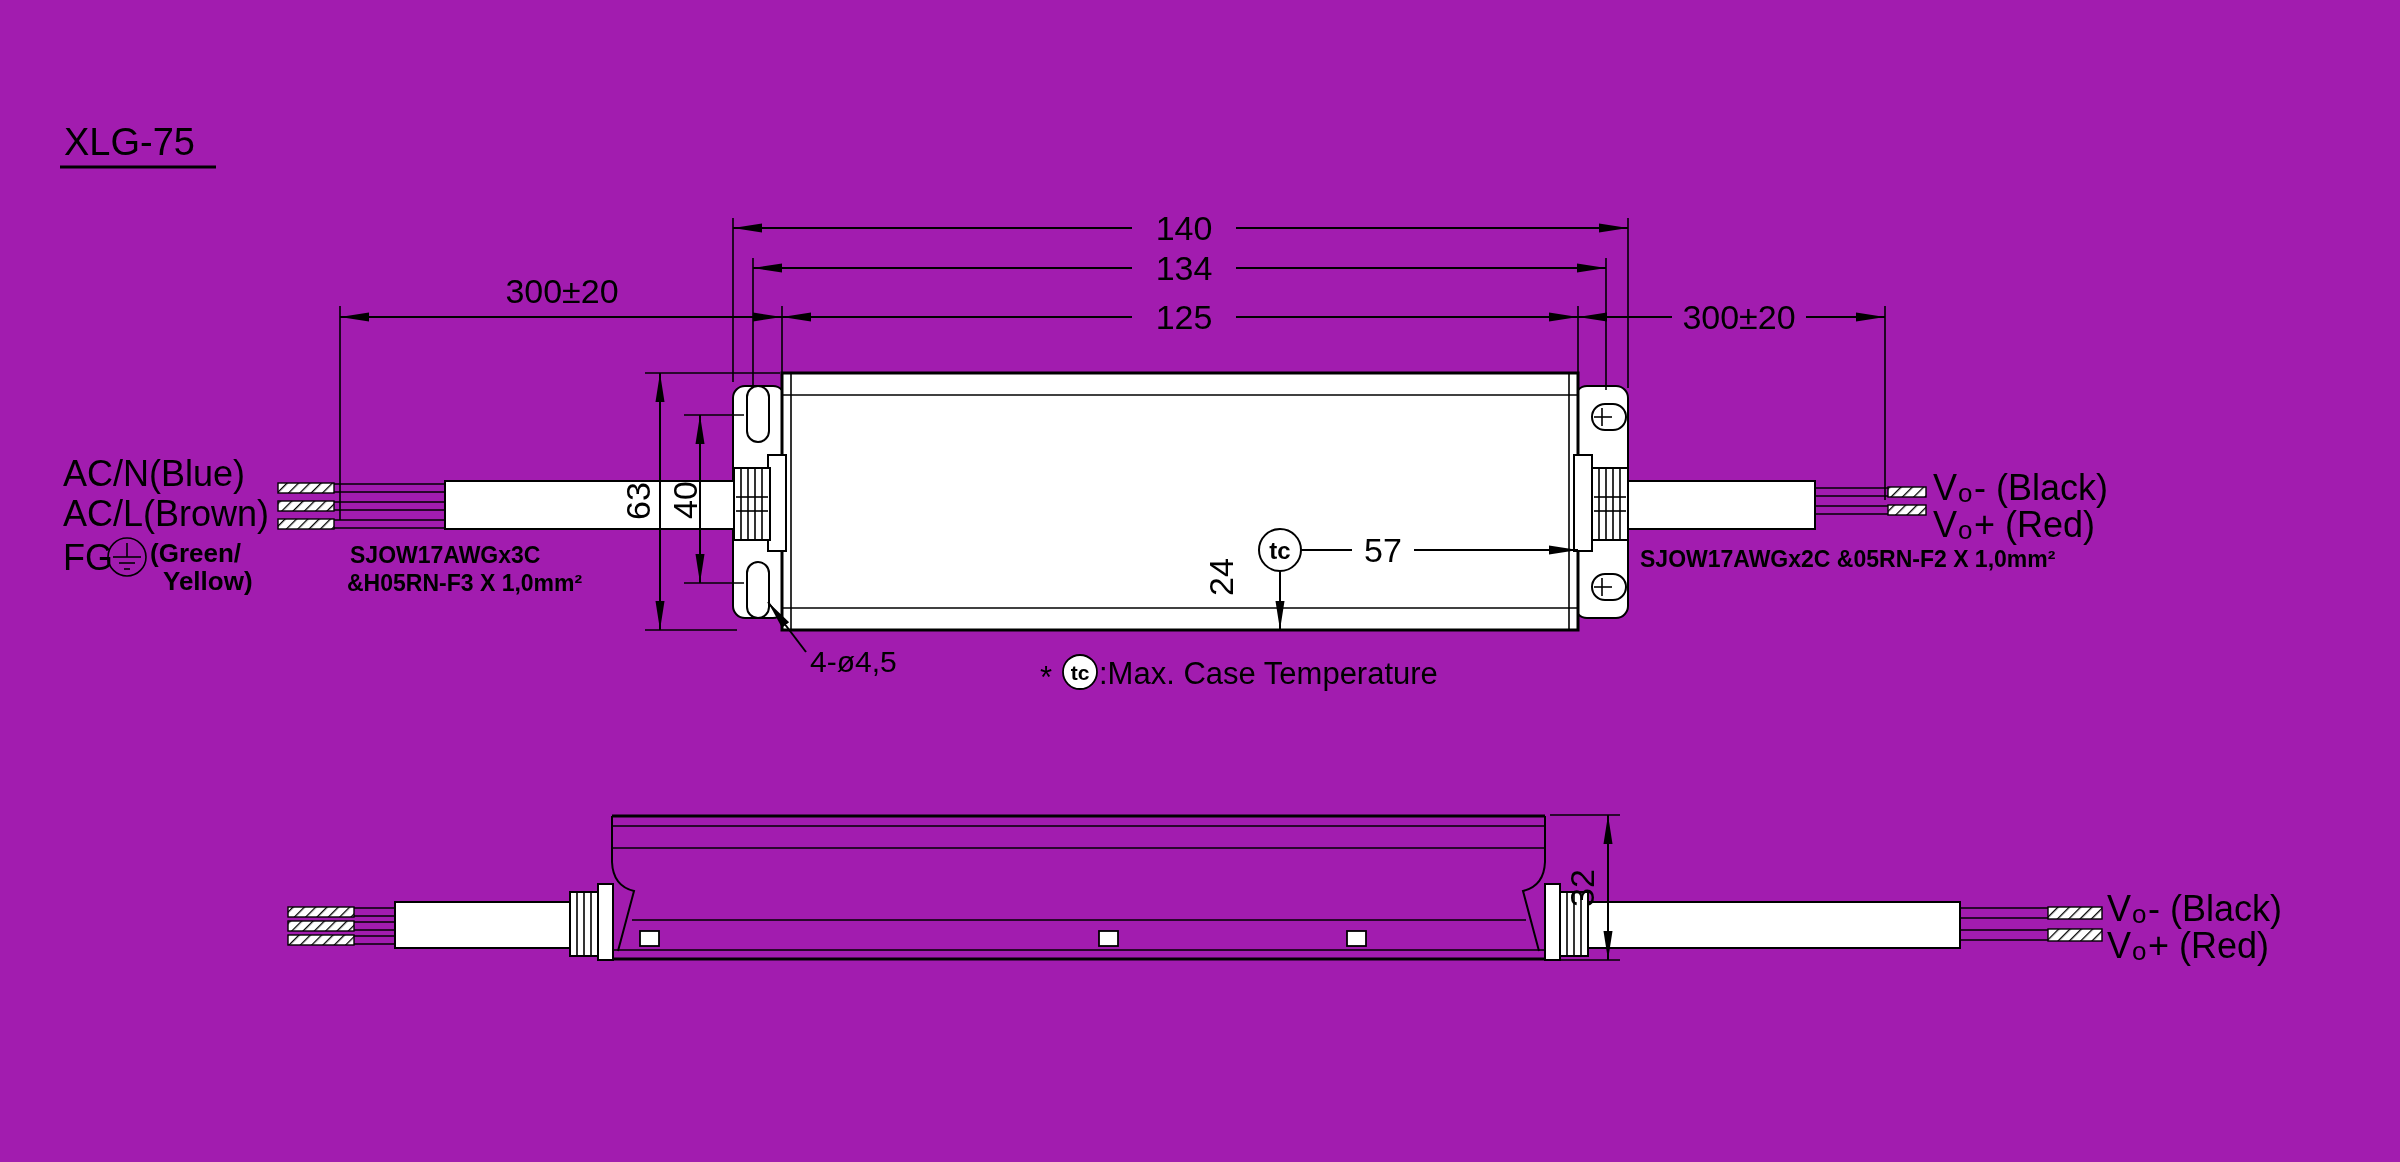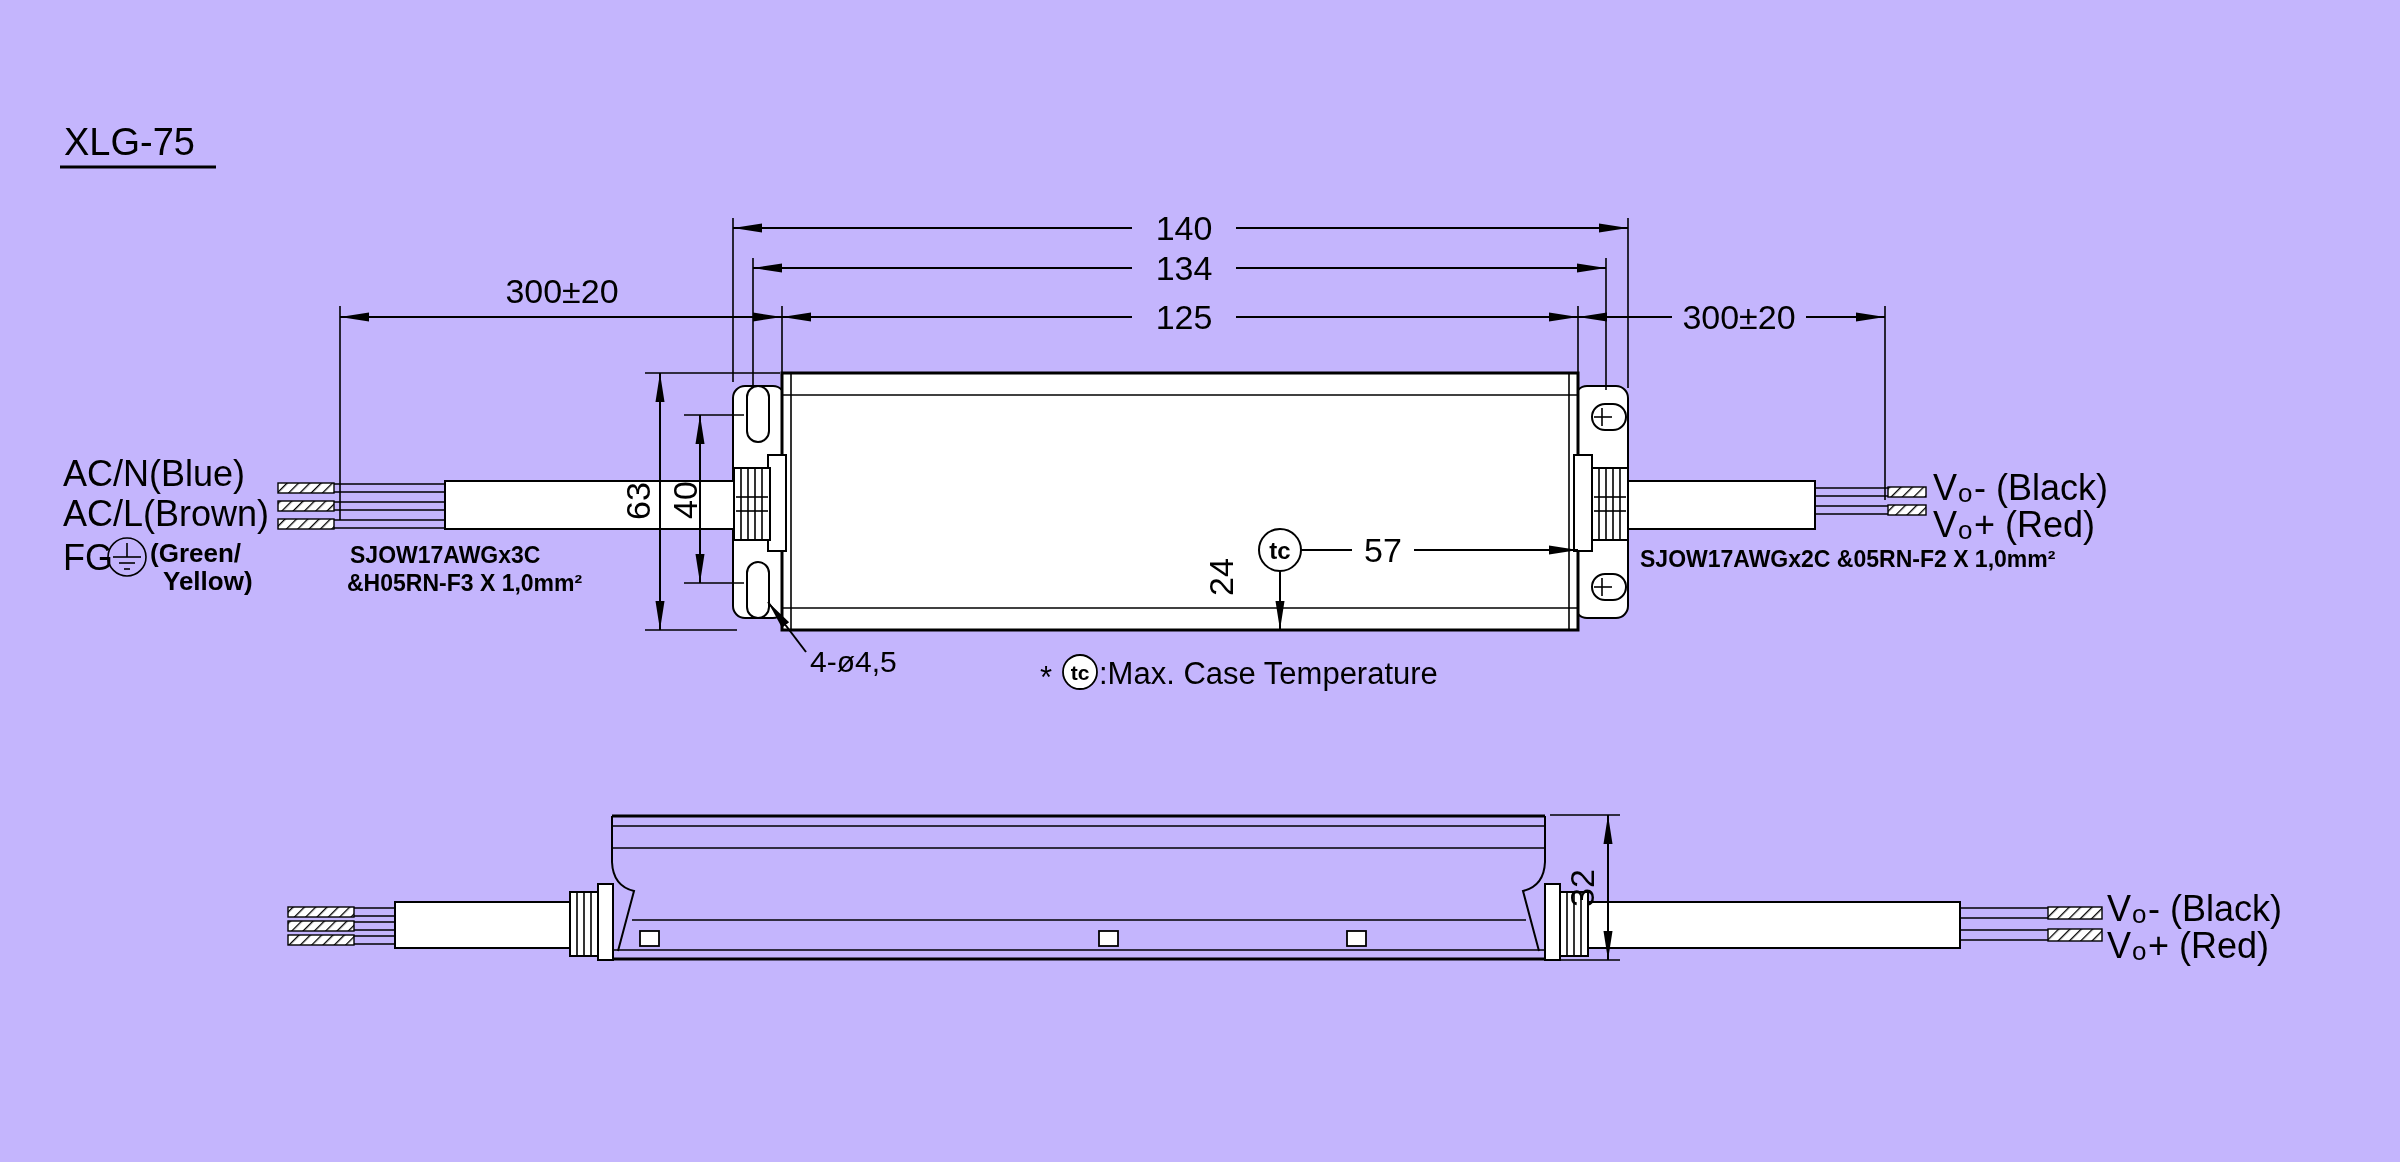--- a/index.html
+++ b/index.html
@@ -1,16 +1,16 @@
 <!DOCTYPE html>
 <html><head>
 <meta charset="utf-8">
 <style>
   html,body{margin:0;padding:0;background:#ffffff;}
-  .stage{position:relative;width:2400px;height:1162px;background:#c4b5fd;overflow:hidden;}
+  .stage{position:relative;width:2400px;height:1162px;background:#a21caf;overflow:hidden;}
   svg{display:block;}
   svg text{font-family:"Liberation Sans","DejaVu Sans",sans-serif;fill:#000;}
   .ln{stroke:#000;stroke-width:2;fill:none;}
   .ln3{stroke:#000;stroke-width:3;fill:none;}
   .ln1{stroke:#000;stroke-width:1.6;fill:none;}
   .wfill{fill:#fff;stroke:#000;stroke-width:2;}
   .dim{font-size:34px;}
   .dimsm{font-size:30px;}
   .lbl{font-size:36px;}
   .lblsm{font-size:26px;}

